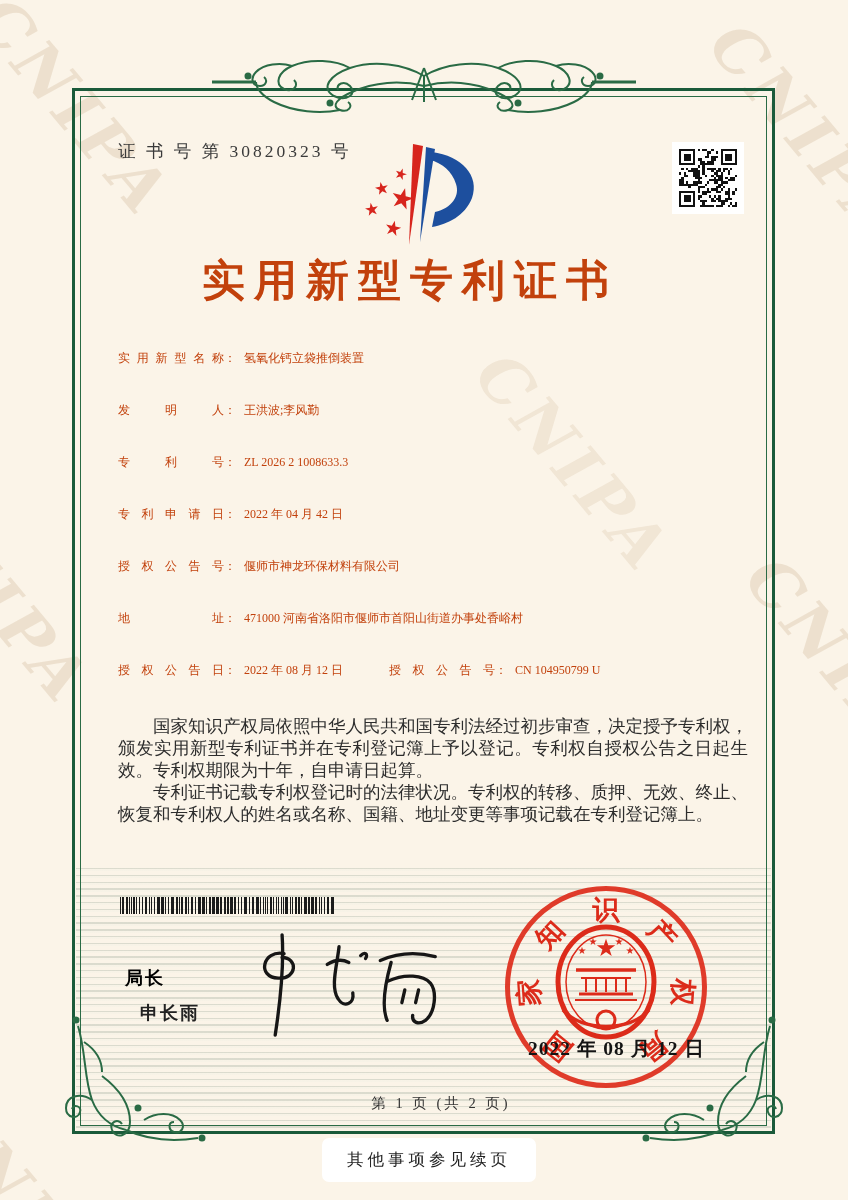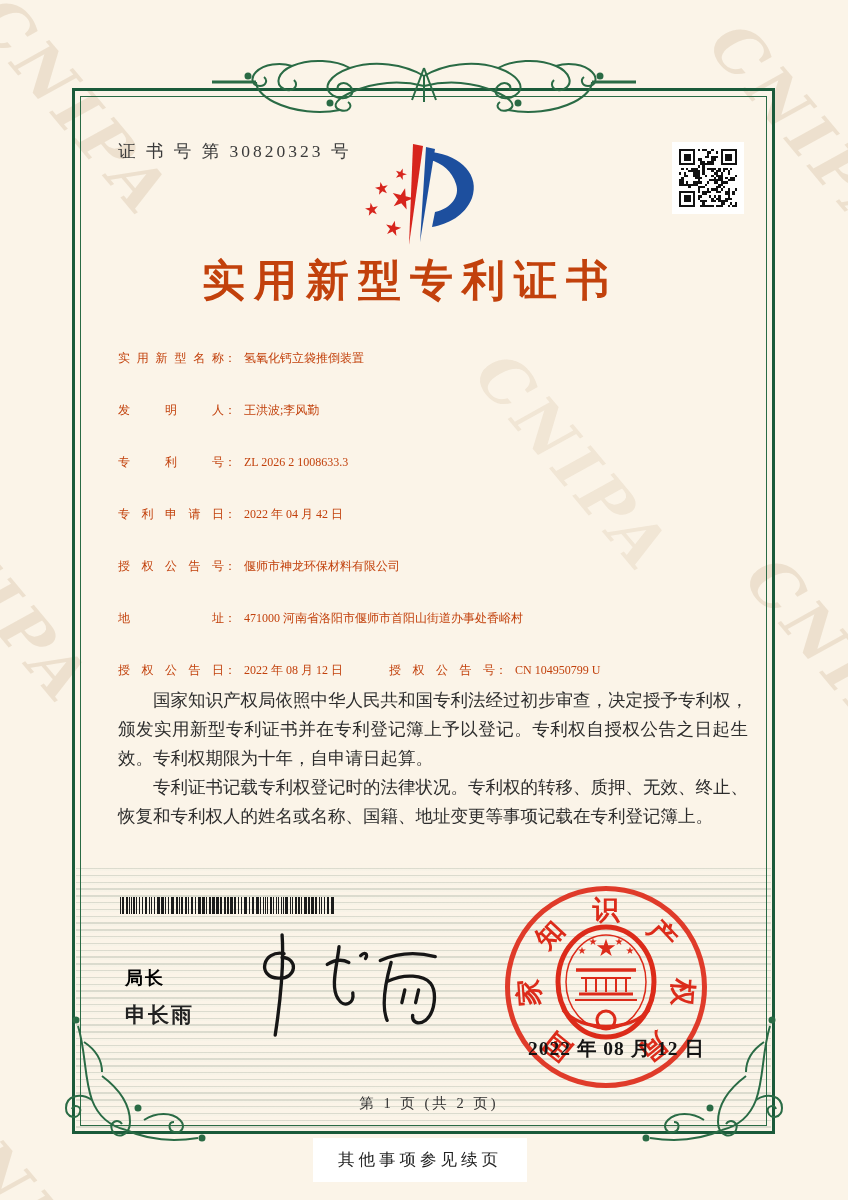--- a/index.html
+++ b/index.html
@@ -38,49 +38,49 @@
   
   .fields{position:absolute;left:118px;top:350px;width:632px;z-index:4;font-size:12px;
           color:#c2410c;}
   .frow{height:27px;margin-bottom:25px;white-space:nowrap;}
   .flabel{display:inline-block;width:106px;text-align:justify;text-align-last:justify;
           vertical-align:top;}
   .fcolon{display:inline-block;margin-right:8px;}
   .grant2{margin-left:46px;}
 
   
-  .paras{position:absolute;left:118px;top:686px;width:630px;z-index:4;font-size:17.5px;
-         line-height:29px;color:#2d2d2d;text-align:justify;}
+  .paras{position:absolute;left:118px;top:715px;width:630px;z-index:4;font-size:17.5px;
+         line-height:22px;color:#2d2d2d;text-align:justify;}
   .paras p{margin:0;text-indent:2em;}
 
   
   .barcode{position:absolute;left:120px;top:897px;z-index:4;}
   .sig-title{position:absolute;left:125px;top:966px;font-family:"Liberation Sans",sans-serif;
              font-weight:600;font-size:18px;color:#000000;z-index:4;letter-spacing:2px;}
-  .sig-name{position:absolute;left:125px;top:1001px;font-family:"Liberation Sans",sans-serif;
-            font-weight:600;font-size:21px;color:#222;z-index:4;letter-spacing:2px;text-align:center;}
+  .sig-name{position:absolute;left:140px;top:1001px;font-family:"Liberation Sans",sans-serif;
+            font-weight:600;font-size:18px;color:#222;z-index:4;letter-spacing:2px;text-align:center;}
   .sig-script{position:absolute;left:232px;top:932px;z-index:4;}
 
   
   .seal{position:absolute;left:505px;top:886px;width:202px;height:202px;z-index:5;}
   .seal-ring{position:absolute;inset:0;border:5px solid rgba(221,43,26,0.92);
              border-radius:50%;box-sizing:border-box;}
   .seal-arc{position:absolute;inset:0;font-weight:700;color:#dc2b1a;}
   .seal-arc span{position:absolute;left:50%;top:50%;width:30px;height:30px;margin:-15px 0 0 -15px;
                  display:flex;align-items:center;justify-content:center;font-size:27px;
                  transform-origin:center;}
   .emblem{position:absolute;left:46px;top:34px;}
   .seal-date{position:absolute;left:528px;top:1035px;width:200px;font-size:19.5px;
              font-weight:700;color:#141414;letter-spacing:1px;z-index:6;white-space:nowrap;}
 
   
-  .page-info{position:absolute;left:64px;top:1094px;width:730px;text-align:center;
+  .page-info{position:absolute;left:76px;top:1094px;width:730px;text-align:center;
              font-size:14.5px;letter-spacing:3px;color:#333;z-index:4;}
-  .cont-box{position:absolute;left:313px;top:1138px;background:#ffffff;padding:11px 25px;
-            font-size:16.5px;letter-spacing:4px;color:#222;z-index:4;white-space:nowrap;}
+  .cont-box{position:absolute;left:322px;top:1138px;background:#ffffff;padding:11px 25px;
+            font-size:16.5px;letter-spacing:4px;color:#222;z-index:4;white-space:nowrap;border-radius:7px;}
 </style>
 </head>
 <body>
 
 <div class="page">
 
   <div class="wm" style="left:18px;top:-18px;">CNIPA</div>
   <div class="wm" style="left:752px;top:8px;">CNIPA</div>
   <div class="wm" style="left:518px;top:338px;opacity:.75;">CNIPA</div>
   <div class="wm" style="left:788px;top:542px;">CNIPA</div>

